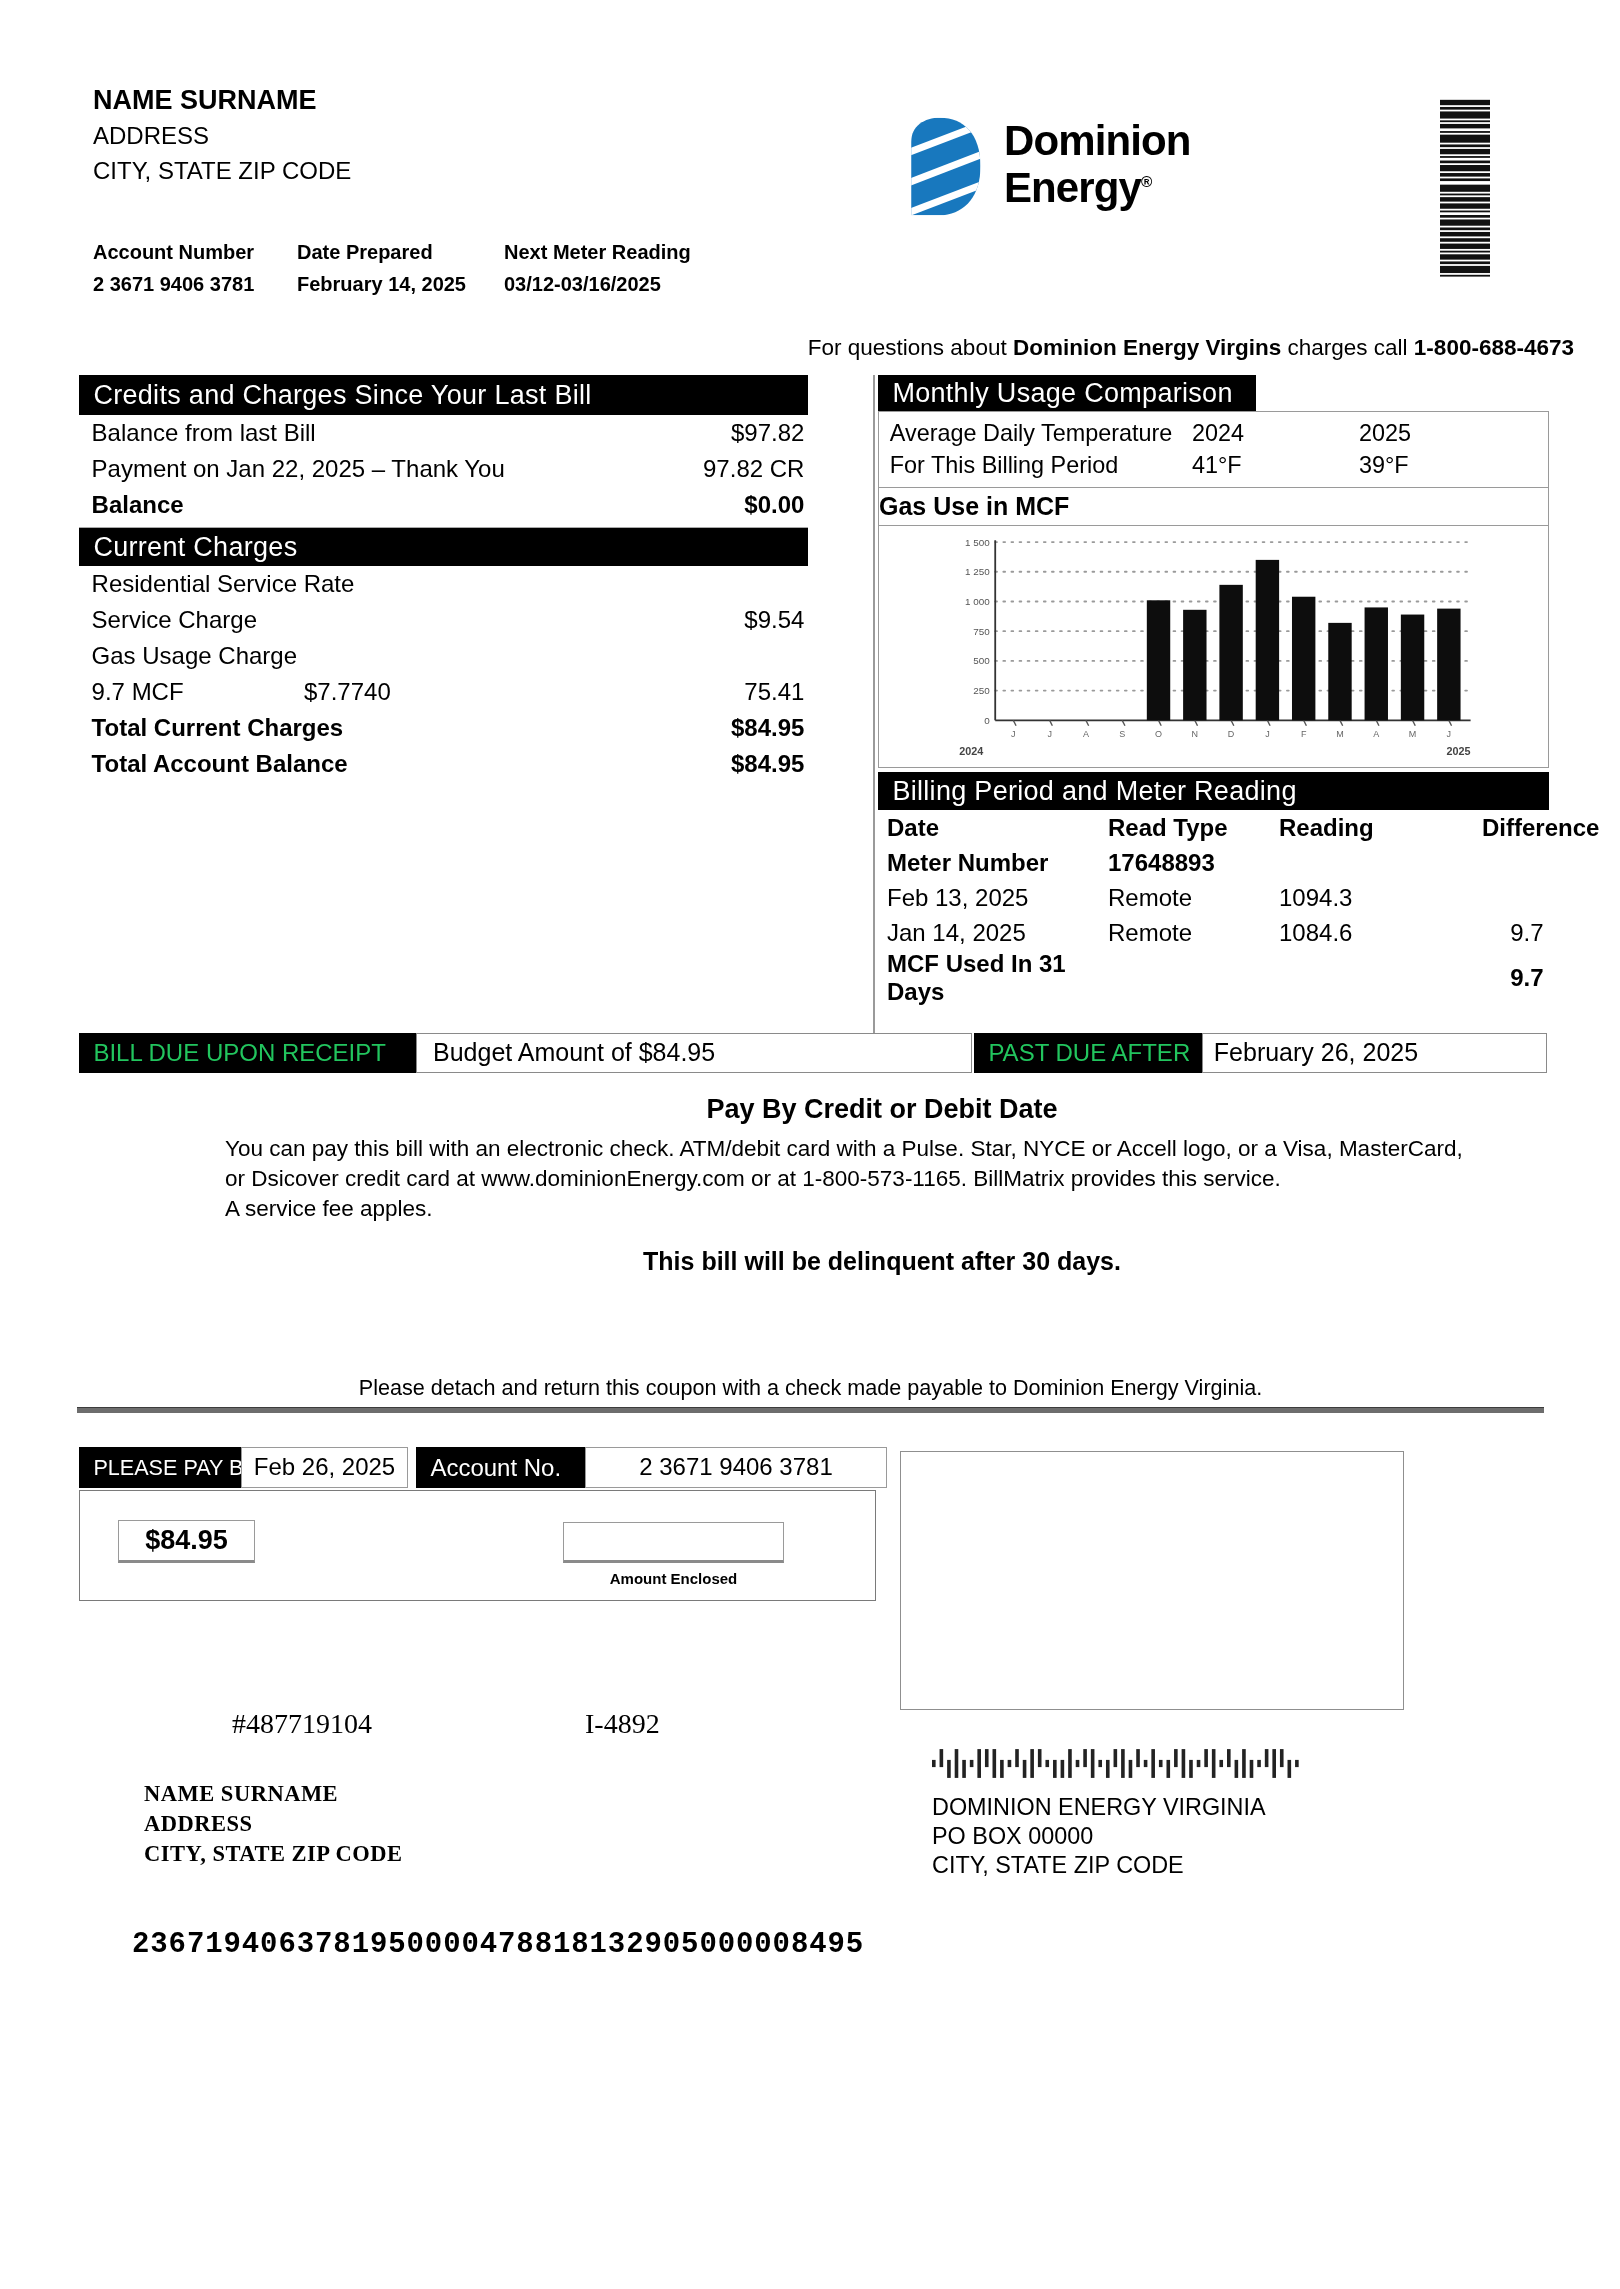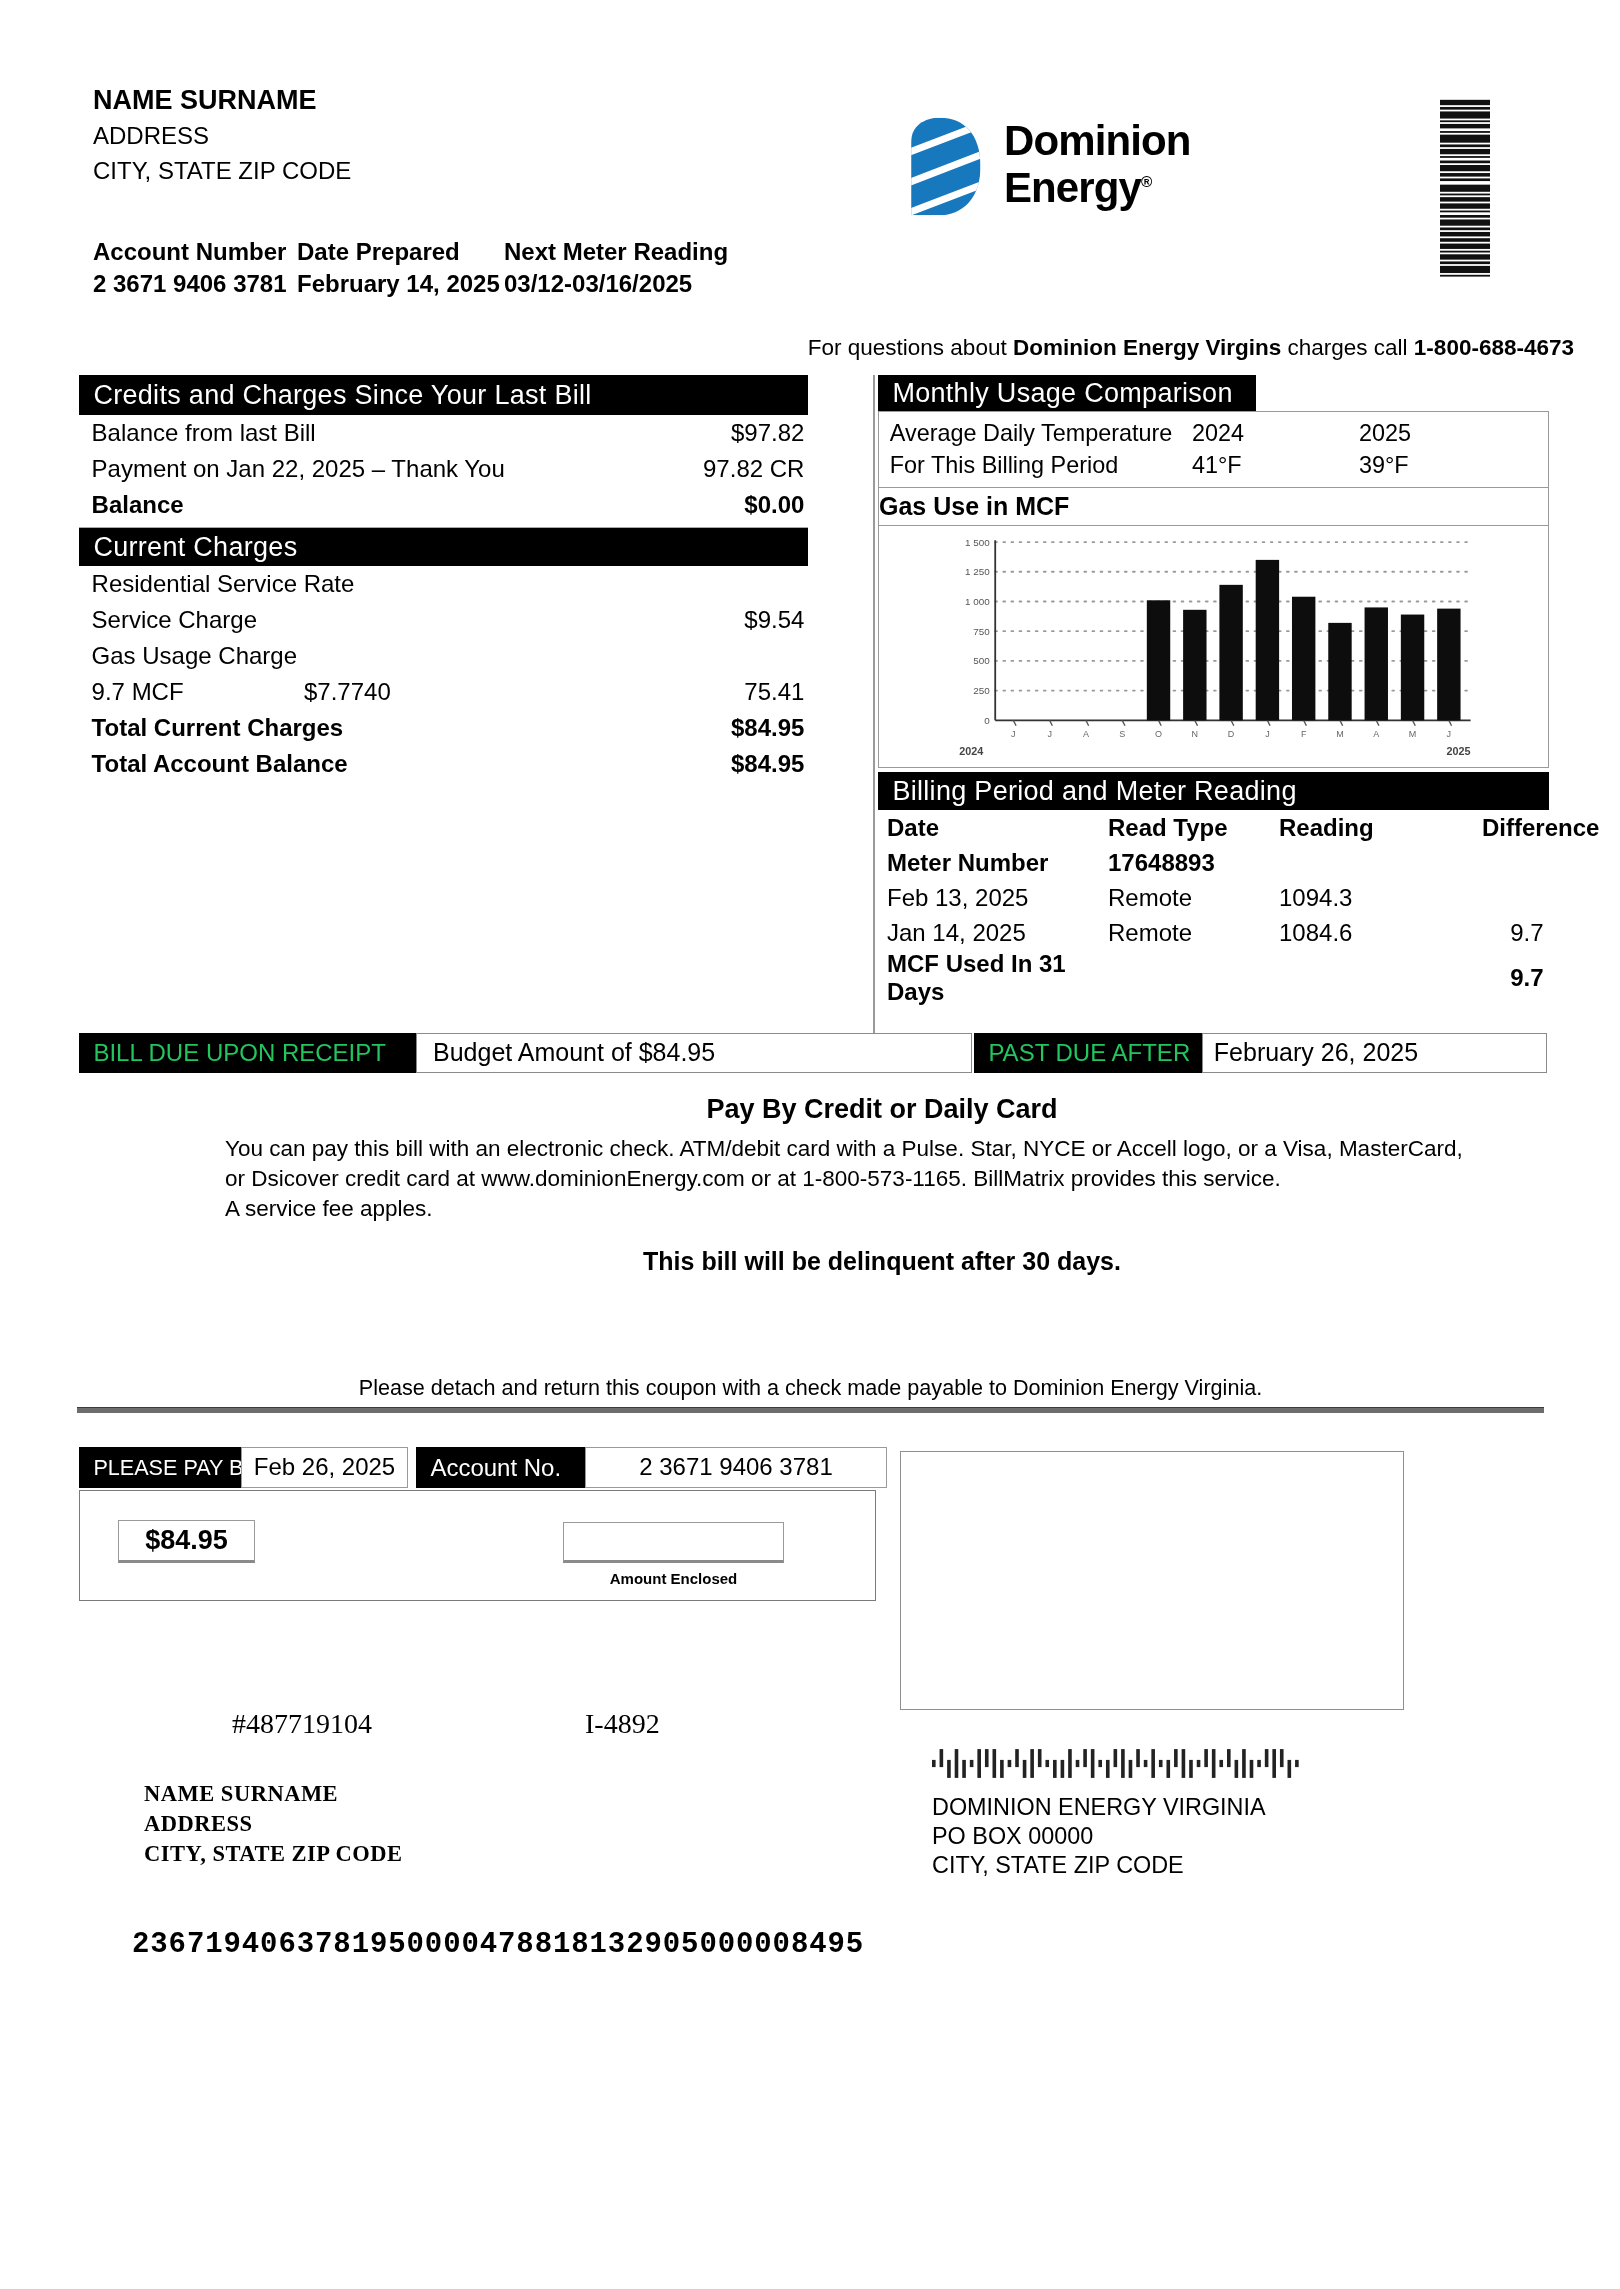--- a/index.html
+++ b/index.html
@@ -16,21 +16,21 @@
   
   .logo{left:905px;top:113px;display:flex;align-items:flex-start;}
   .logo-text{margin-left:20px;font-size:42px;font-weight:bold;line-height:41px;letter-spacing:-0.9px;margin-top:7.2px;}
   .reg{font-size:15.3px;vertical-align:super;font-weight:bold;}
 
   
   .top-barcode{left:1440px;top:99px;width:50px;height:182px;}
 
   
   .acct-row{left:93px;top:236px;display:grid;grid-template-columns:204px 207px auto;
-            font-size:24px;font-weight:bold;line-height:32px;column-gap:0;}
+            font-size:20px;font-weight:bold;line-height:32px;column-gap:0;}
   .acct-row div{white-space:nowrap;}
 
   .questions{right:74px;top:335px;font-size:22.5px;white-space:nowrap;}
 
   
   .black-header{background:#000;color:#fff;font-size:27px;height:40px;line-height:40px;
                 padding-left:14.4px;letter-spacing:0.3px;white-space:nowrap;}
 
   
   .left-col{left:79px;top:375px;width:729px;}
@@ -339,21 +339,21 @@
       </div>
     </div>
   </div>
 
   <div class="abs due-black" style="left:79px;top:1033px;width:337px;">BILL DUE UPON RECEIPT</div>
   <div class="abs due-box" style="left:416px;top:1033px;width:556px;">Budget Amount of $84.95</div>
   <div class="abs due-black" style="left:974px;top:1033px;width:228px;">PAST DUE AFTER</div>
   <div class="abs due-box" style="left:1202px;top:1033px;width:345px;padding-left:10.8px;">February 26, 2025</div>
 
   <div class="abs pay-card">
-    <div class="title">Pay By Credit or Daily Card</div>
+    <div class="title">Pay By Credit or Debit Date</div>
     <div class="lines">
       <div class="nowrap">You can pay this bill with an electronic check. ATM/debit card with a Pulse. Star, NYCE or Accell logo, or a Visa, MasterCard,</div>
       <div class="nowrap">or Dsicover credit card at www.dominionEnergy.com or at 1-800-573-1165. BillMatrix provides this service.</div>
       <div class="nowrap">A service fee apples.</div>
     </div>
     <div class="delinquent">This bill will be delinquent after 30 days.</div>
   </div>
 
   <div class="abs detach">Please detach and return this coupon with a check made payable to Dominion Energy Virginia.</div>
   <div class="abs rule"></div>

